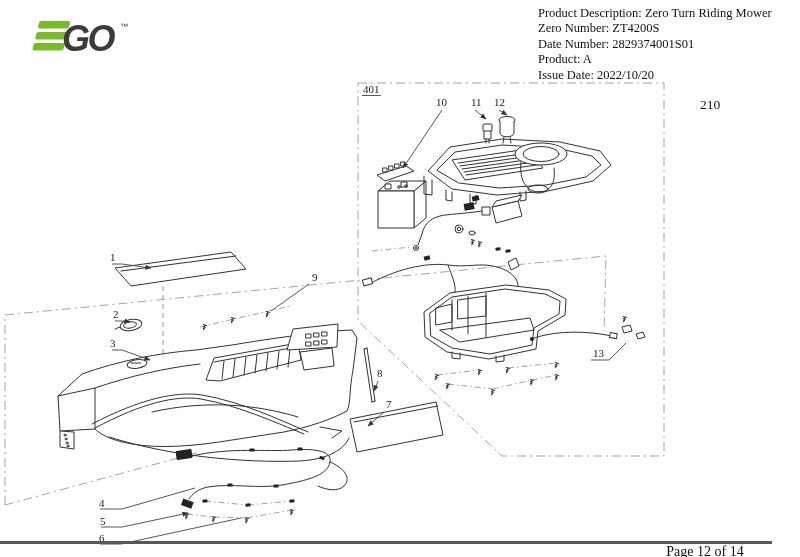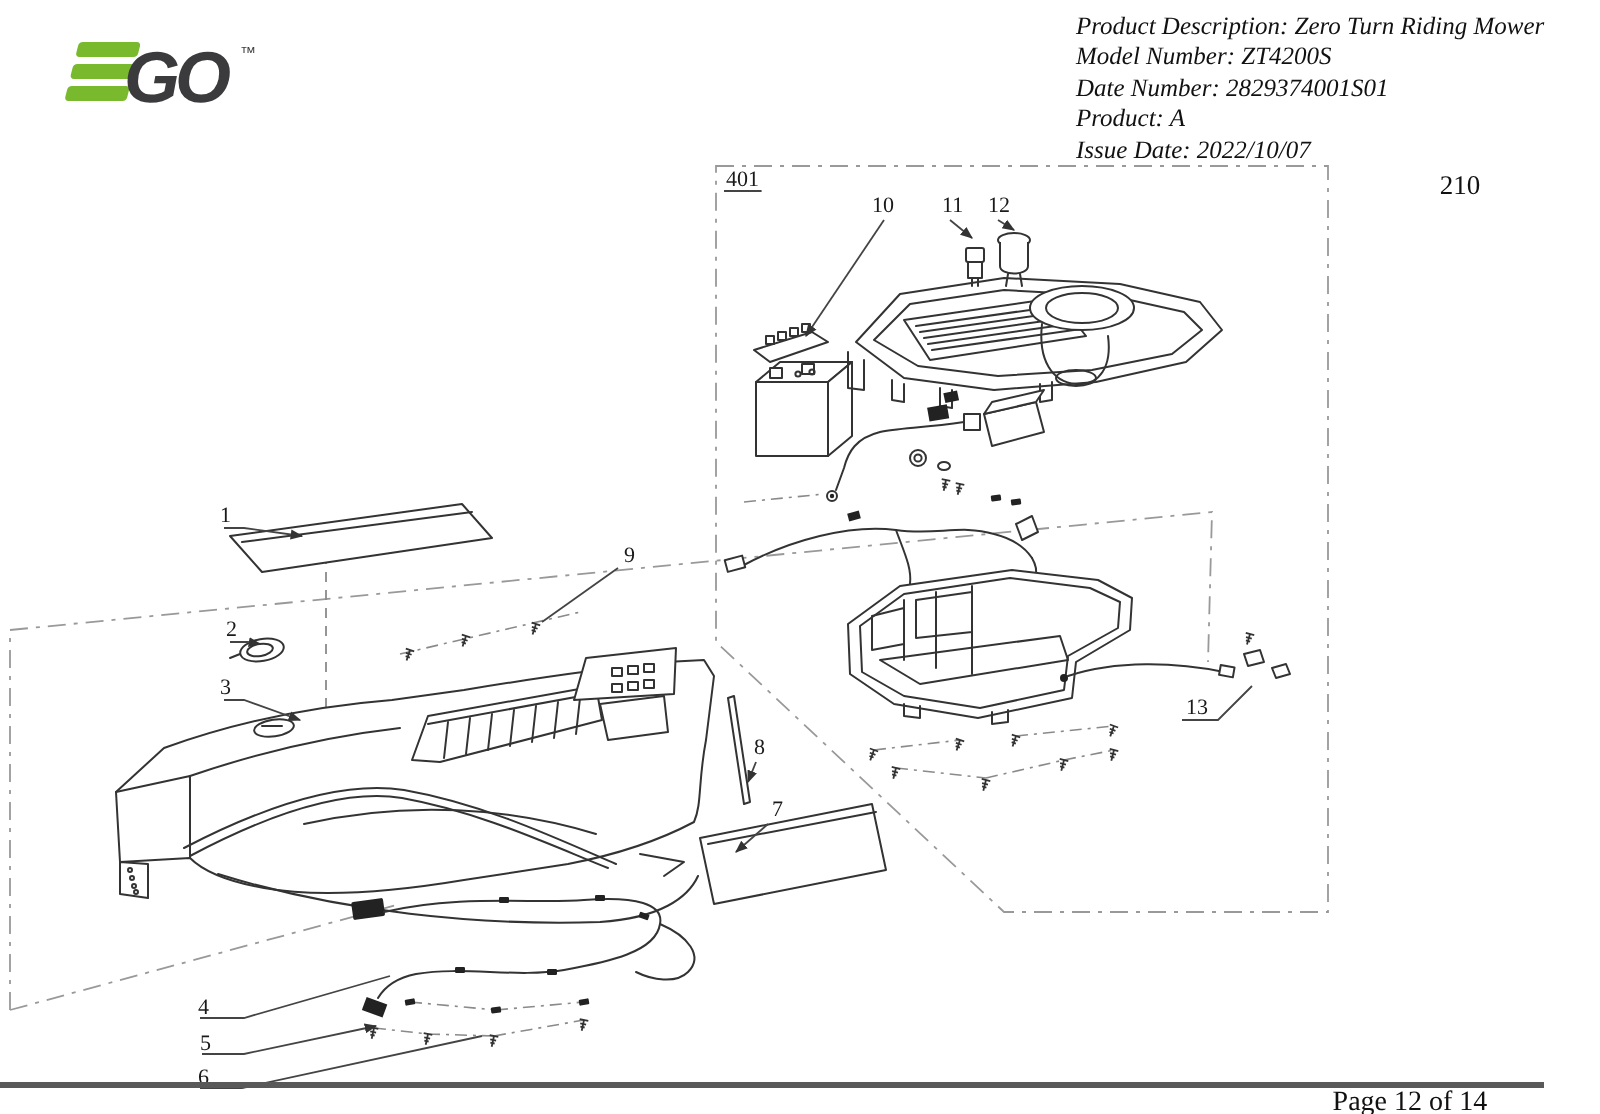--- a/index.html
+++ b/index.html
@@ -3,22 +3,22 @@
 <meta charset="utf-8">
 <style>
   :root{
     --logo-green:#79b92e; --logo-dark:#3b3b3d; --line:#333333;
     --dash:#999999; --footer-bar:#595959; --text:#111111;
   }
   html,body{margin:0;padding:0;}
   body{font-family:"Liberation Serif", serif; background:#e8e8e8;}
   .page{position:relative;width:800px;height:557px;background:#ffffff;overflow:hidden;margin:0 auto;}
   .logo{position:absolute;left:12px;top:14px;width:118px;height:48px;}
-  .product-info{position:absolute;left:538px;top:6px;width:250px;font-size:12.5px;line-height:15.4px;color:var(--text);font-style:italic;}
-  .section-number{position:absolute;left:700px;top:85px;width:60px;text-align:center;font-size:13.5px;color:var(--text);}
+  .product-info{position:absolute;left:538px;top:6px;width:250px;font-size:12.5px;line-height:15.4px;color:var(--text);}
+  .section-number{position:absolute;left:700px;top:97px;width:60px;font-size:13.5px;color:var(--text);}
   .diagram-svg{position:absolute;left:0;top:0;width:800px;height:557px;}
   .footer-bar{position:absolute;left:0;top:541px;width:772px;height:3px;background:var(--footer-bar);}
   .page-label{position:absolute;left:640px;top:544px;width:130px;text-align:center;font-size:14px;color:var(--text);}
   
   .art{stroke:var(--line);stroke-width:1;fill:none;stroke-linejoin:round;stroke-linecap:round;}
   .artf{stroke:var(--line);stroke-width:1;fill:#ffffff;stroke-linejoin:round;}
   .blk{fill:#222222;stroke:none;}
   .dashdot{stroke:var(--dash);stroke-width:0.9;fill:none;stroke-dasharray:9 4 2 4;}
   .dashfine{stroke:#8a8a8a;stroke-width:0.8;fill:none;stroke-dasharray:6 3 1.5 3;}
   .dashed{stroke:#8a8a8a;stroke-width:0.9;fill:none;stroke-dasharray:5 4;}
@@ -37,24 +37,24 @@
         <rect x="10" y="13" width="31" height="7.5" rx="2"></rect>
         <rect x="10" y="24" width="31" height="7.5" rx="2"></rect>
       </g>
       <text x="40" y="32" font-family="Liberation Sans, sans-serif" font-size="36" font-weight="bold" font-style="italic" letter-spacing="-2.5" fill="var(--logo-dark)">GO</text>
       <text x="98" y="10" font-family="Liberation Sans, sans-serif" font-size="8" fill="var(--logo-dark)">™</text>
     </g>
   </svg>
 
   <div class="product-info">
     <div>Product Description: Zero Turn Riding Mower</div>
-    <div>Model Number: ZT4200S</div>
+    <div>Zero Number: ZT4200S</div>
     <div>Date Number: 2829374001S01</div>
     <div>Product: A</div>
-    <div>Issue Date: 2022/10/07</div>
+    <div>Issue Date: 2022/10/20</div>
   </div>
 
   <div class="section-number">210</div>
 
   <svg id="diagram" class="diagram-svg" viewBox="0 0 800 557">
     <defs>
       <marker id="arw" viewBox="0 0 10 10" refX="9" refY="5" markerWidth="7" markerHeight="7" orient="auto-start-reverse">
         <path d="M0,1 L10,5 L0,9 z" fill="#333"></path>
       </marker>
       <g id="scrw" stroke="#333" stroke-width="0.9" fill="none">

